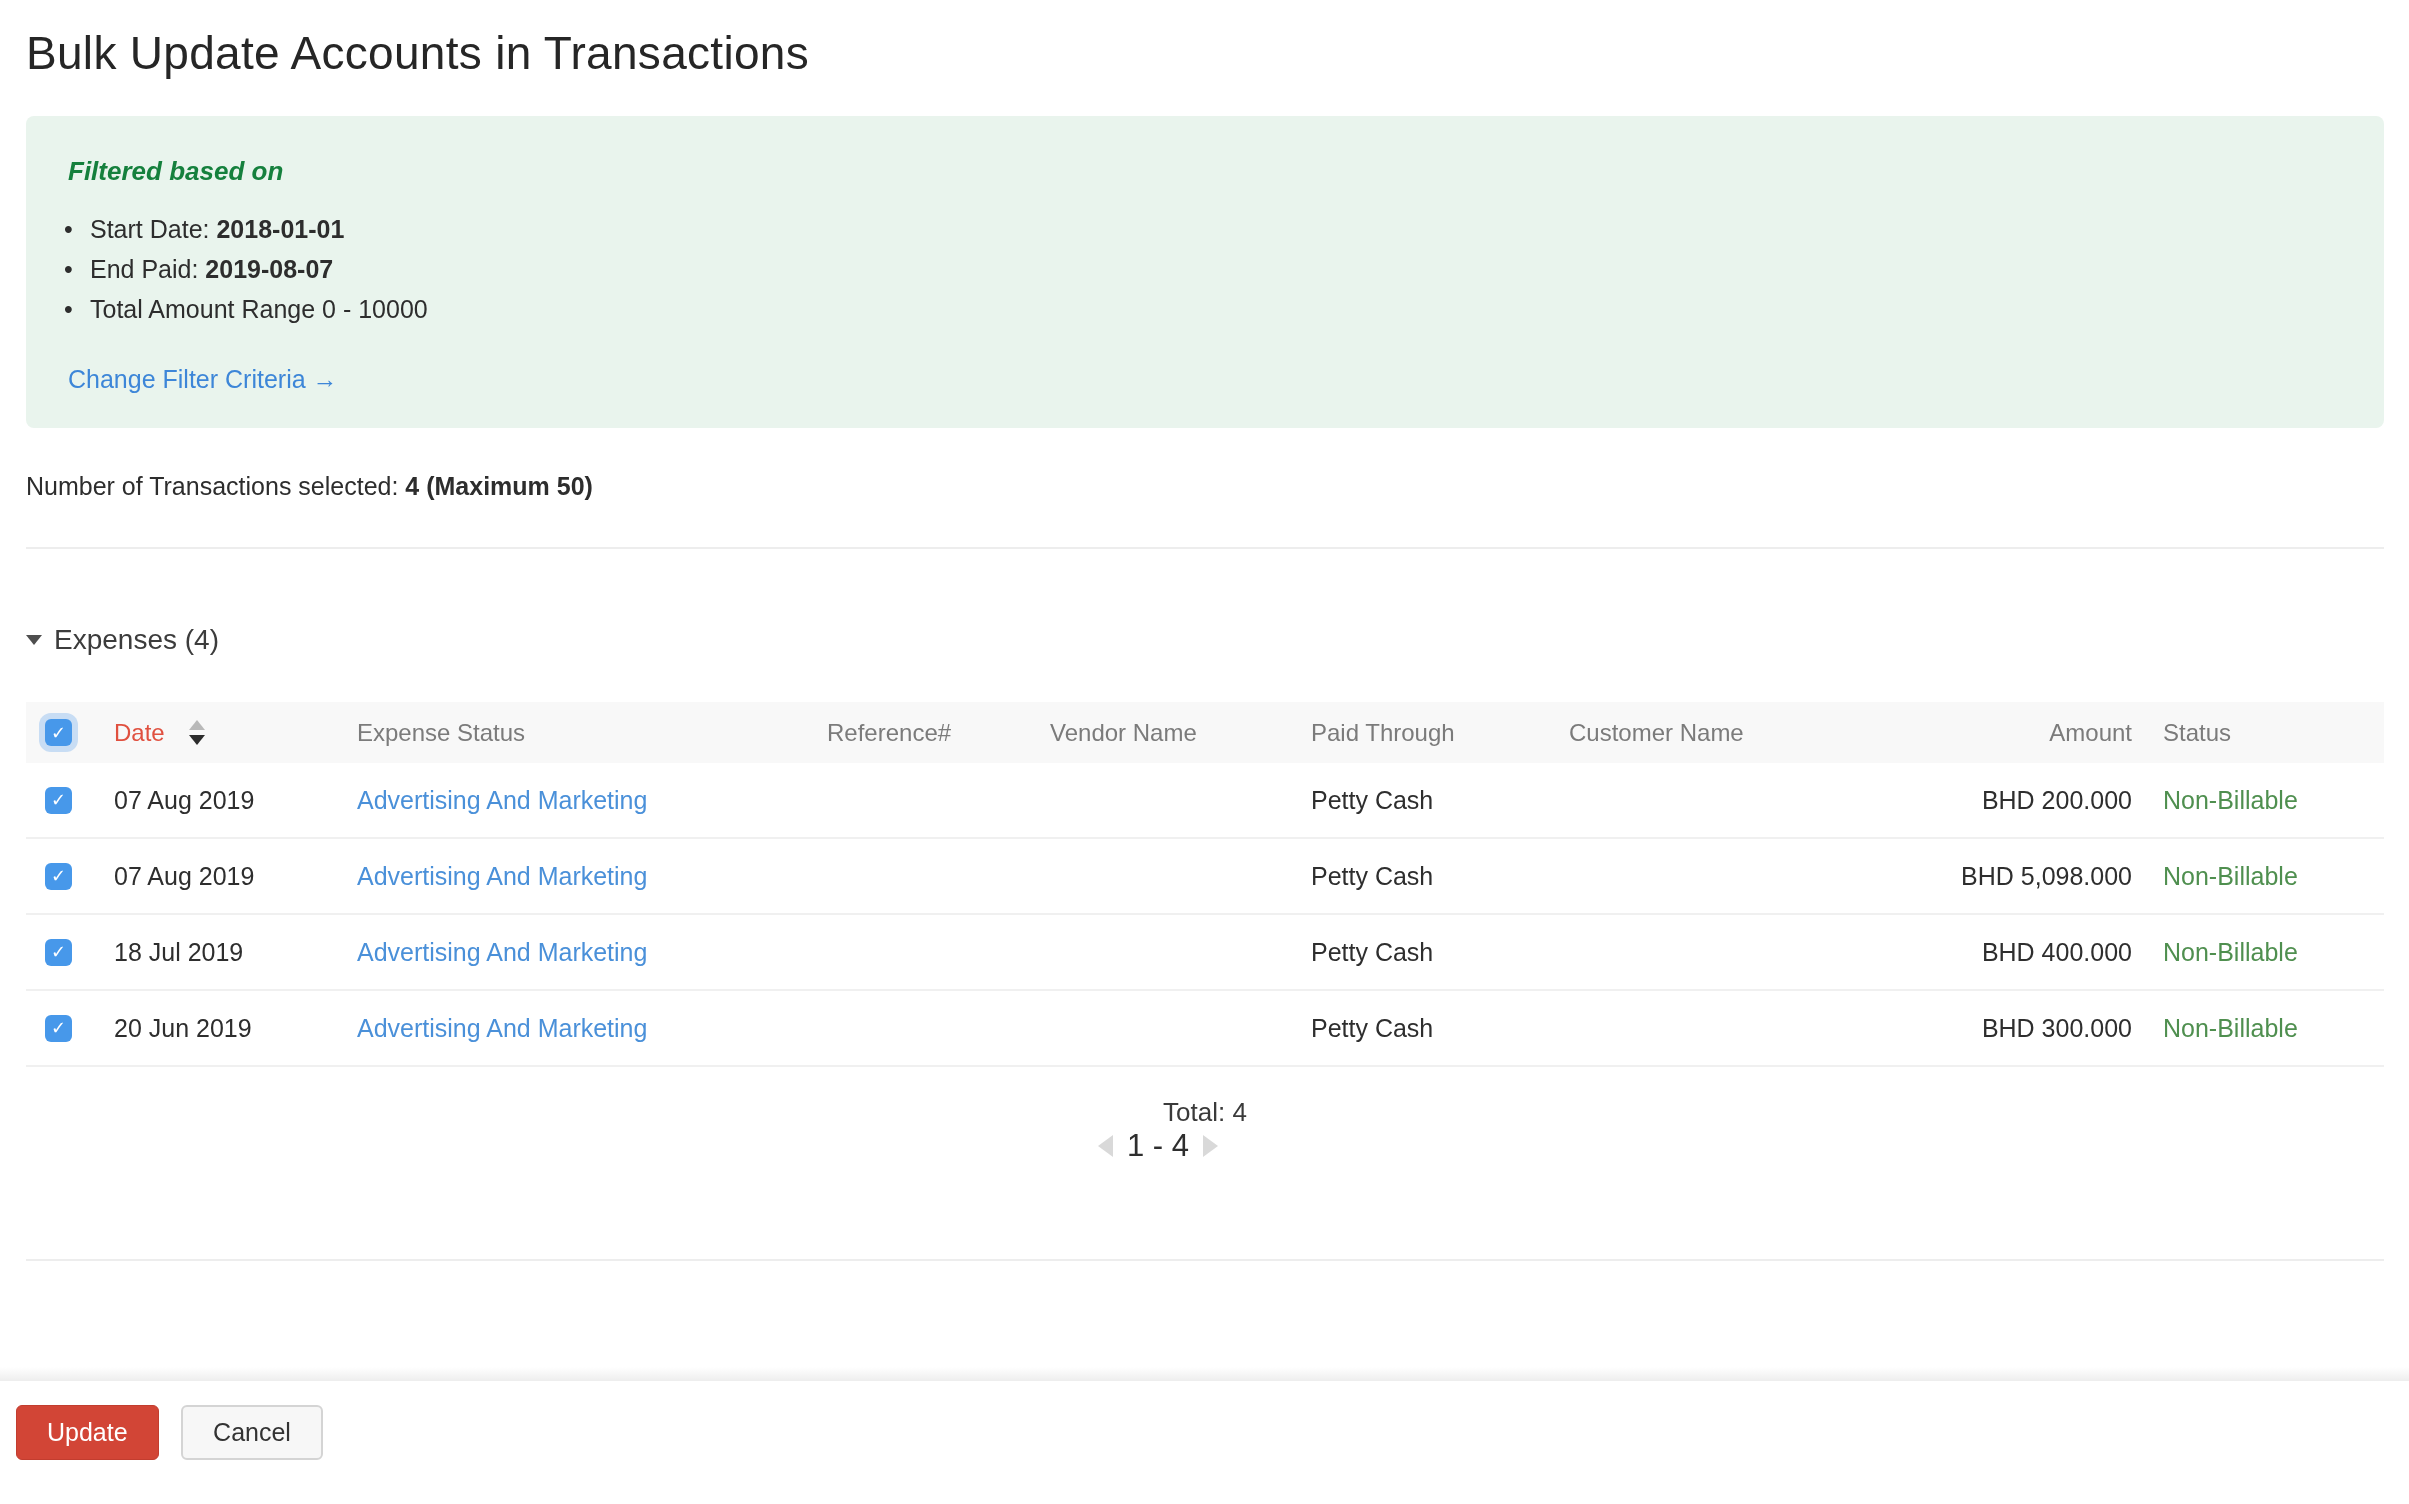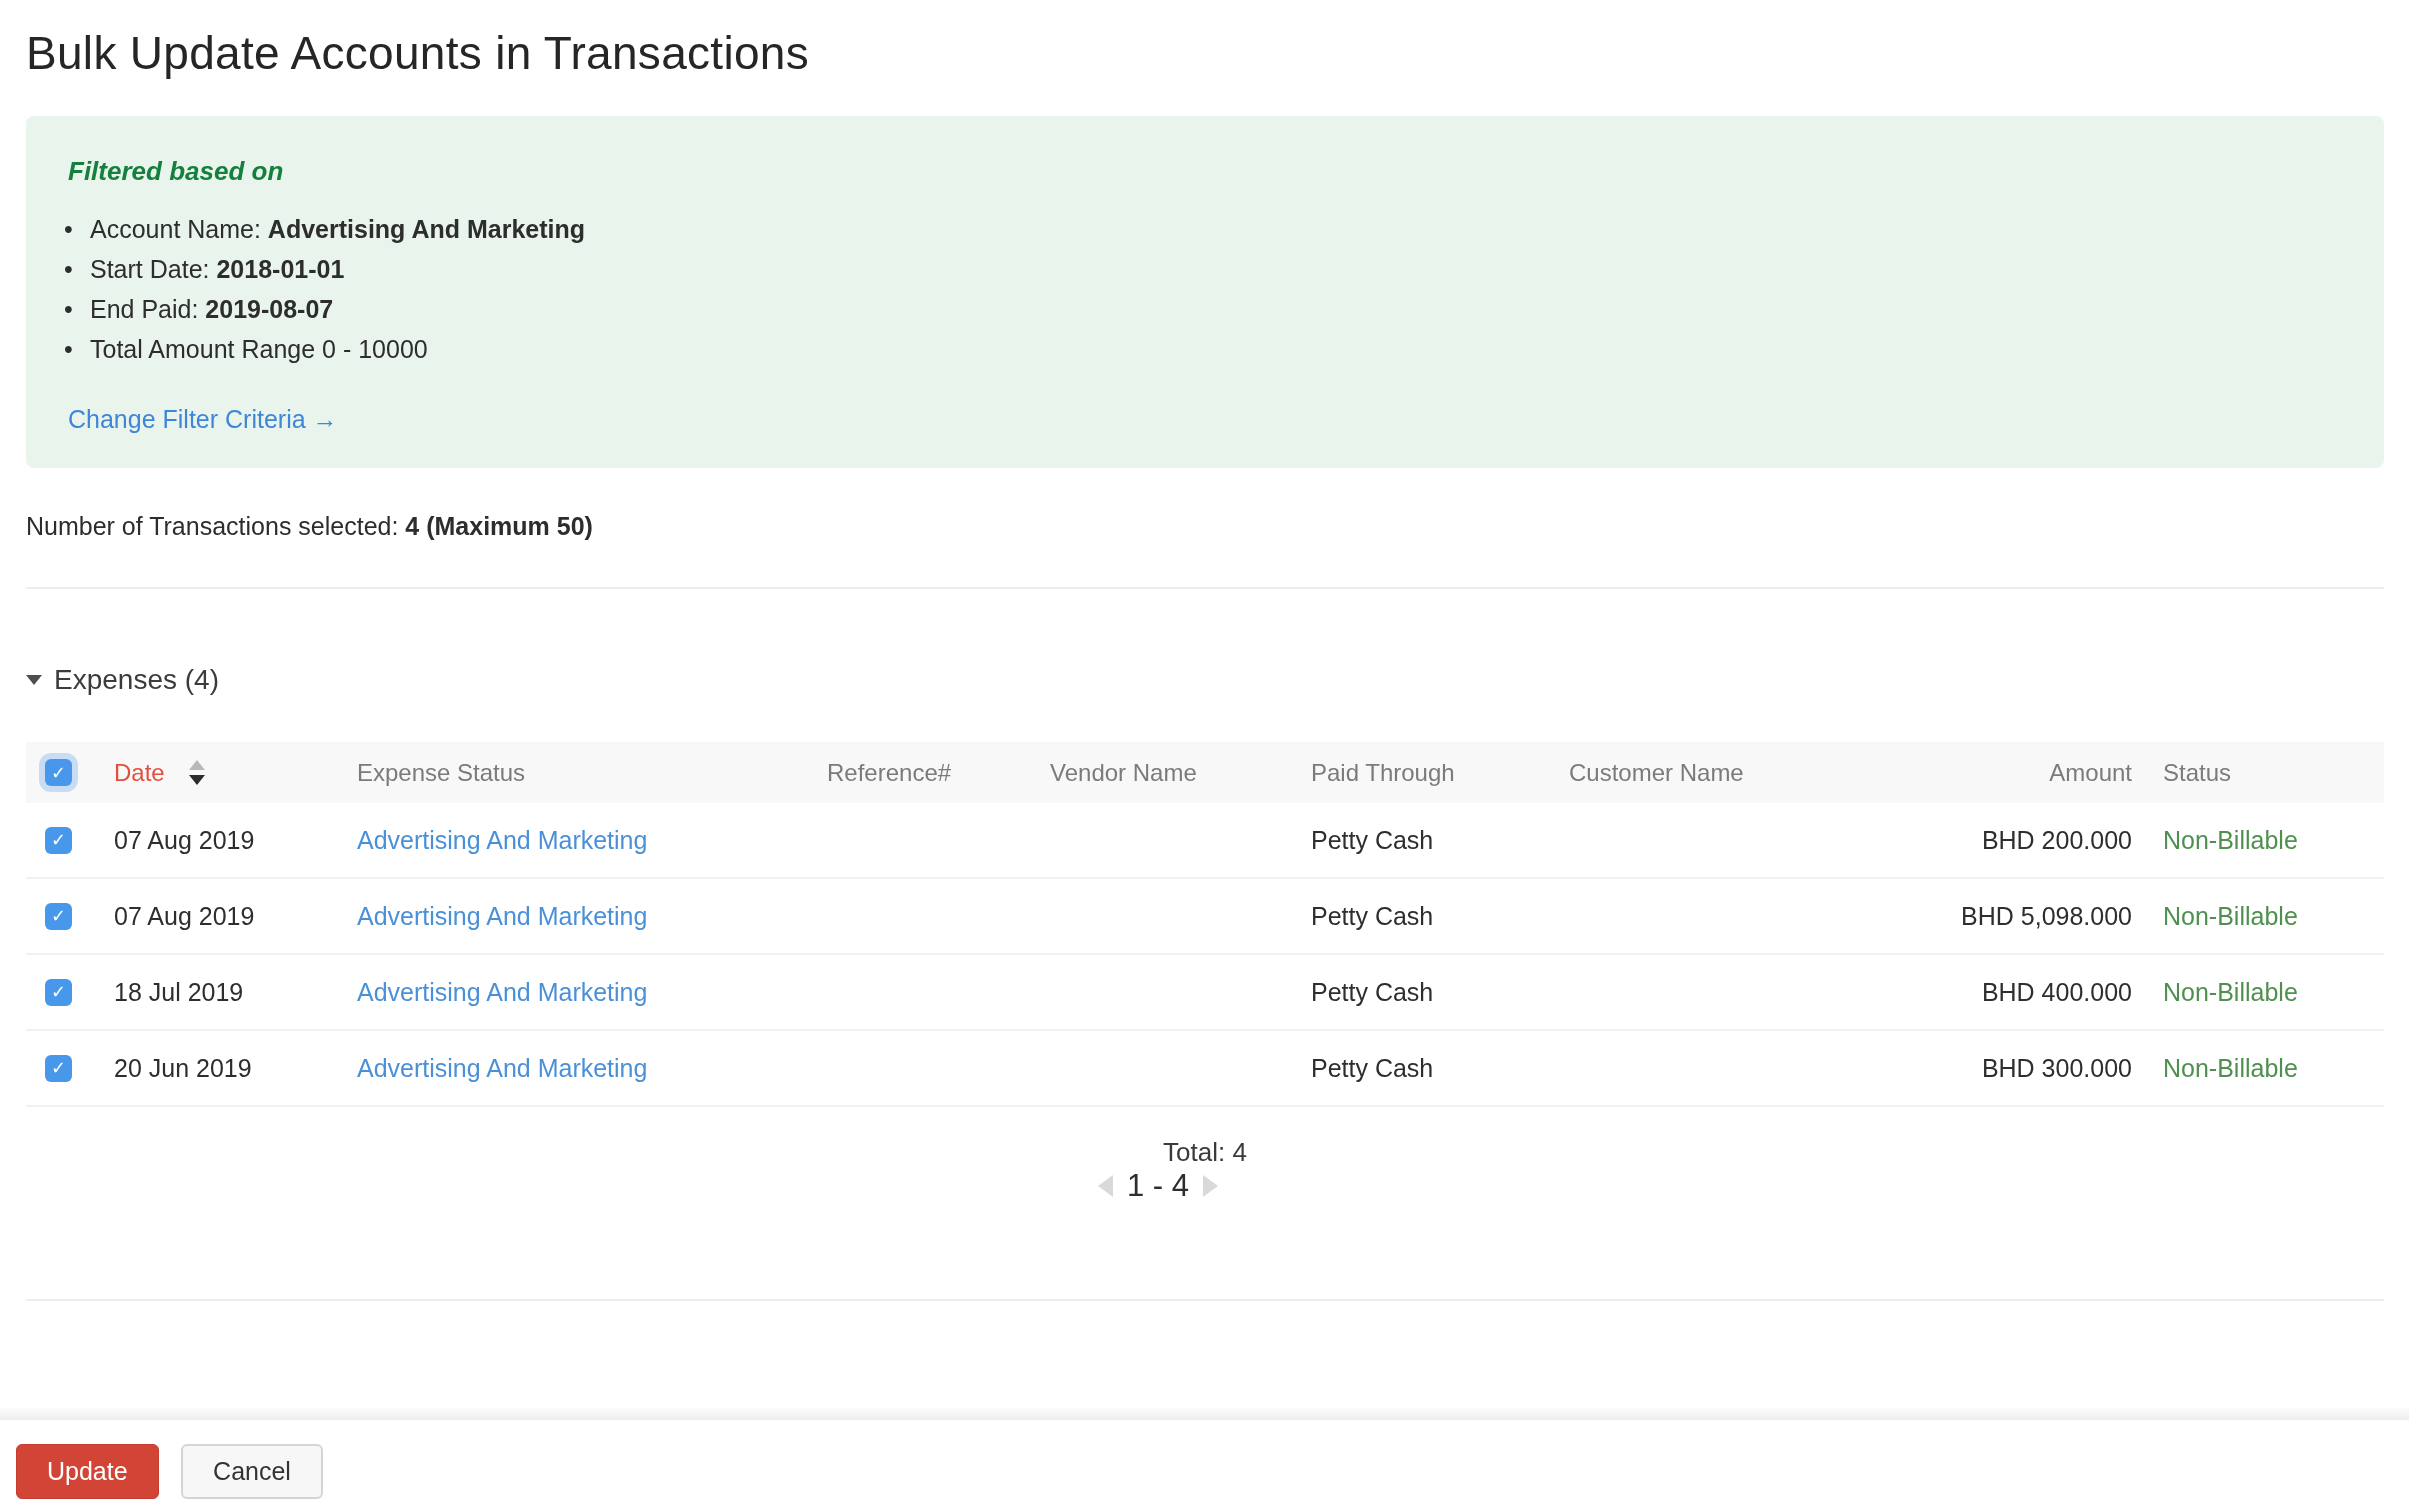--- a/index.html
+++ b/index.html
@@ -55,39 +55,38 @@
   .checkbox{width:27px;height:27px;border-radius:6px;background:#4798ea;display:inline-flex;align-items:center;justify-content:center;color:#fff;font-size:18px;font-weight:700;cursor:pointer;line-height:1;}
   .checkbox.halo{box-shadow:0 0 0 6px rgba(77,152,235,.28);}
 
   
   .total-bar{display:flex;justify-content:space-between;align-items:center;margin-top:30px;font-size:26px;color:#3a3a3a;flex-direction:column;}
   .pagination{display:flex;align-items:center;gap:14px;font-size:31px;color:#2e2e2e;margin-right:94px;}
   .pg-prev{width:0;height:0;border-top:11px solid transparent;border-bottom:11px solid transparent;border-right:15px solid #d9d9d9;cursor:pointer;}
   .pg-next{width:0;height:0;border-top:11px solid transparent;border-bottom:11px solid transparent;border-left:15px solid #d9d9d9;cursor:pointer;}
 
   
-  .footer{position:absolute;left:0;right:0;bottom:0;height:85px;background:#fff;box-sizing:border-box;padding:24px 0 0 16px;}
+  .footer{position:absolute;left:0;right:0;bottom:0;height:124px;background:#fff;box-sizing:border-box;padding:24px 0 0 16px;}
   .footer::before{content:"";position:absolute;left:0;right:0;top:-14px;height:14px;
     background:linear-gradient(to bottom,rgba(30,30,30,0),rgba(30,30,30,.08));}
   .btn{display:inline-flex;align-items:center;justify-content:center;height:55px;border-radius:6px;font-size:25px;font-family:inherit;cursor:pointer;box-sizing:border-box;padding:0 30px;}
   .btn-update{background:#d24536;color:#fff;border:1px solid #c23d2f;}
   .btn-cancel{background:#f7f7f7;color:#333;border:2px solid #d4d4d4;margin-left:18px;}
 </style>
 </head>
 <body>
 
 <div class="page">
   <div class="content">
 
     <h1 class="page-title">Bulk Update Accounts in Transactions</h1>
 
     <div class="filter-panel">
       <div class="filter-heading">Filtered based on</div>
       <ul class="filter-list">
-        <li><span>Account Name: </span><strong>Advertising And Marketing</strong></li>
         <li><span>Start Date: </span><strong>2018-01-01</strong></li>
         <li><span>End Paid: </span><strong>2019-08-07</strong></li>
         <li><span>Total Amount Range 0 - 10000</span><strong></strong></li>
       </ul>
       <a class="change-link">Change Filter Criteria →</a>
     </div>
 
     <div class="selection-line">
       <span>Number of Transactions selected: </span><strong>4 (Maximum 50)</strong>
     </div>

